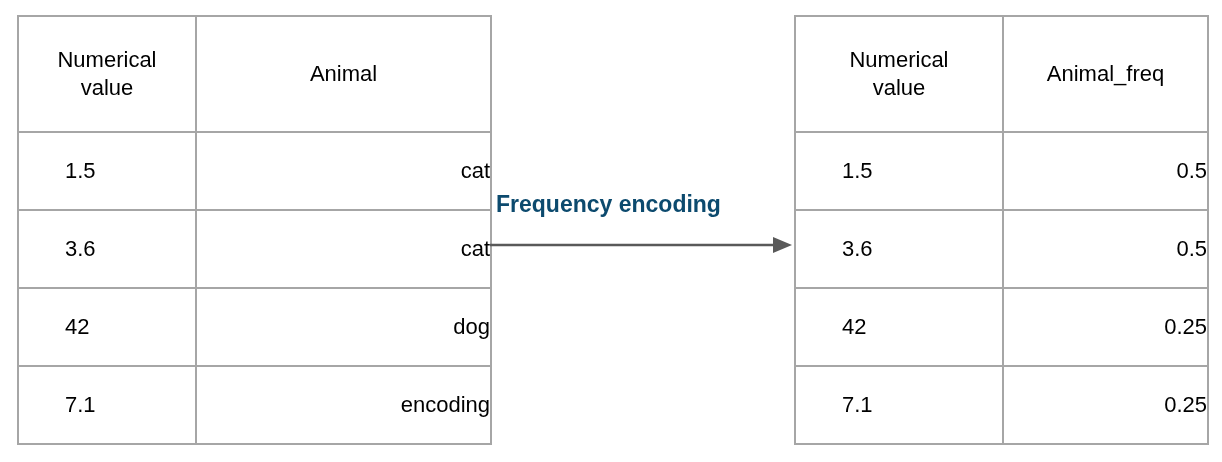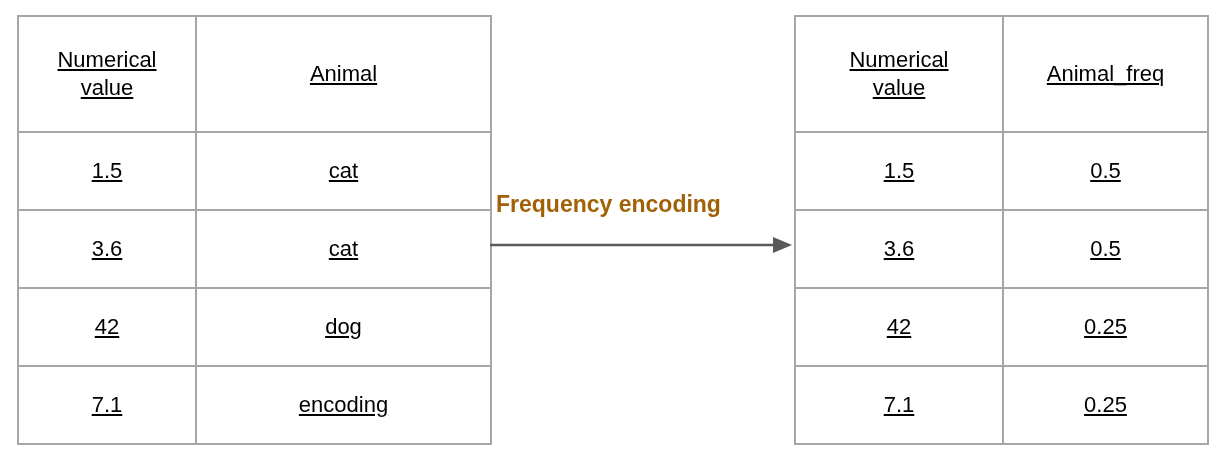--- a/index.html
+++ b/index.html
@@ -15,41 +15,40 @@
     color: #000000;
     overflow: hidden;
   }
 
   
   .data-table {
     position: absolute;
     border-collapse: collapse;
     table-layout: fixed;
     background: #fef9c3;
-    text-decoration: underline;
   }
   .data-table td,
   .data-table th {
     border: 2px solid #a6a6a6;
     padding: 0;
     font-weight: normal;
     font-size: 22px;
     line-height: 28px;
     color: #000000;
     background: #ffffff;
   }
 
   .cell-inner {
     display: flex;
     align-items: center;
     height: 100%;
     box-sizing: border-box;
   }
-  .cell-center   { justify-content: center; text-align: center; }
-  .cell-left     { justify-content: center; text-align: left; }
+  .cell-center   { text-align: center; padding-left: 46px; }
+  .cell-left     { justify-content: flex-end; text-align: left; }
 
   .hdr-cell .cell-inner { justify-content: center; text-align: center; }
   .hdr-two-line { white-space: normal; max-width: 130px; }
 
   
   #table-source {
     left: 17px;
     top: 15px;
     width: 473px;
   }
@@ -79,21 +78,21 @@
   }
   #transform-label {
     position: absolute;
     left: 6px;
     top: 0px;
     width: 292px;
     font-size: 23px;
     font-weight: bold;
     line-height: 28px;
     letter-spacing: 0px;
-    color: #a16207;
+    color: #0c4a6e;
     text-align: left;
     white-space: nowrap;
   }
   #transform-arrow {
     position: absolute;
     left: 0px;
     top: 44px;
     width: 304px;
     height: 22px;
   }

